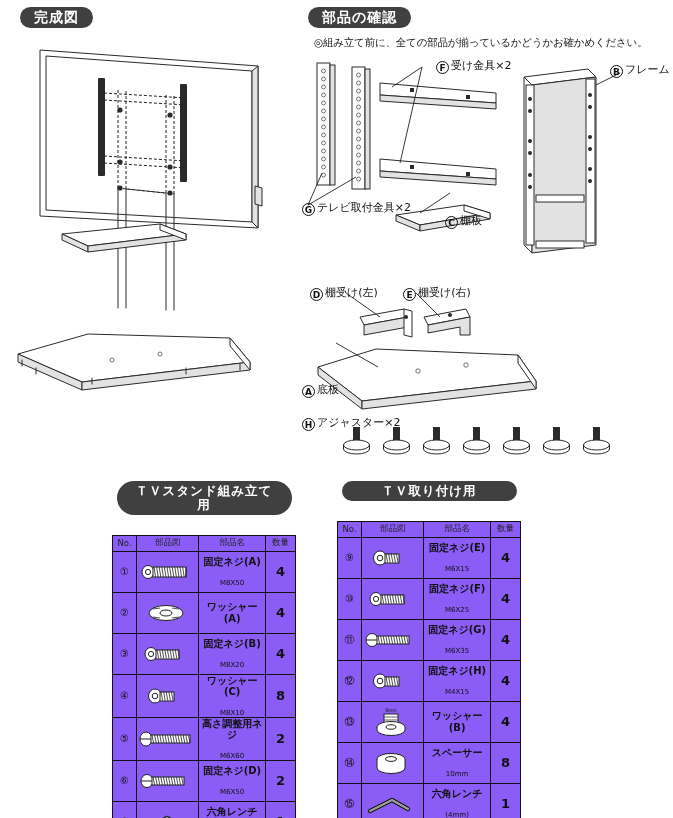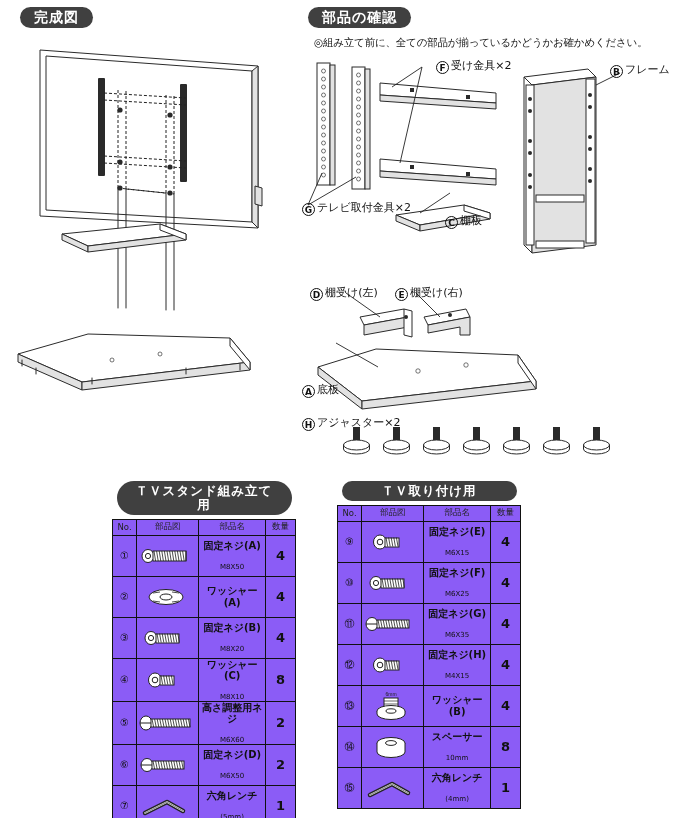--- a/index.html
+++ b/index.html
@@ -47,21 +47,21 @@
     display:inline-block; width:13px; height:13px; line-height:12px;
     border:1px solid #111; border-radius:50%; text-align:center;
     font-size:9px; margin-right:2px; vertical-align:-2px; font-weight:700;
   }
 
   
   #tables { position:absolute; left:0; top:480px; width:673px; height:338px; }
   .tblwrap { position:absolute; top:0; }
   #tbl-left  { left:112px; width:184px; }
   #tbl-right { left:337px; width:184px; }
-  .tbl-head { text-align:center; margin-bottom:4px; }
+  .tbl-head { text-align:center; margin-bottom:20px; }
   .tbl-head .pill { font-size:12.5px; padding:3px 16px; width:175px; }
   table { border-collapse: collapse; width:184px; background:#8b5cf6; }
   table, th, td { border:1px solid #111; }
   th, td { padding:0; text-align:center; vertical-align:middle; }
   thead th { font-size:8.5px; font-weight:500; height:16px; color:#222; }
   .c-no   { width:24px; }
   .c-fig  { width:62px; }
   .c-name { width:66px; }
   .c-qty  { width:30px; }
   tbody tr { height:41px; }
@@ -296,21 +296,21 @@
   </div>
   <div class="lbl" style="left:2px; top:200px;">
     <span class="cir">G</span><span>テレビ取付金具×2</span>
   </div>
   <div class="lbl" style="left:145px; top:213px;">
     <span class="cir">C</span><span>棚板</span>
   </div>
   <div class="lbl" style="left:10px; top:285px;">
     <span class="cir">D</span><span>棚受け(左)</span>
   </div>
-  <div class="lbl" style="left:95px; top:285px;">
+  <div class="lbl" style="left:103px; top:285px;">
     <span class="cir">E</span><span>棚受け(右)</span>
   </div>
   <div class="lbl" style="left:2px; top:336px;margin-top:46px;">
     <span class="cir">A</span><span>底板</span>
   </div>
   <div class="lbl" style="left:2px; top:415px;">
     <span class="cir">H</span><span>アジャスター×2</span>
   </div>
 </div>
 

